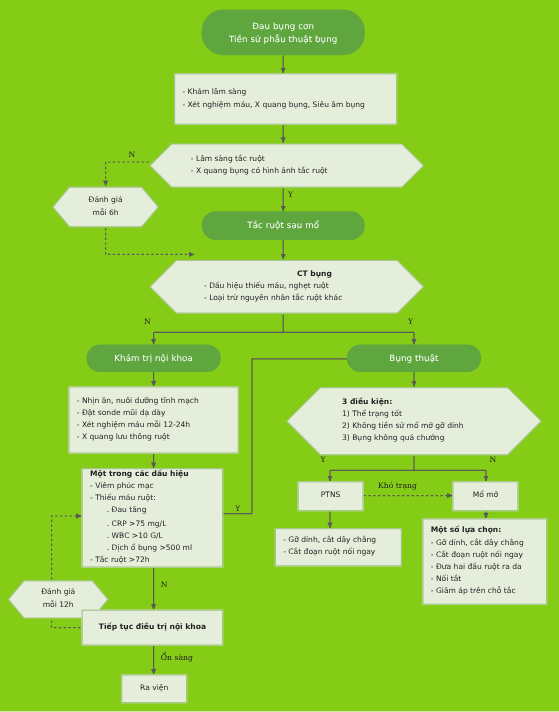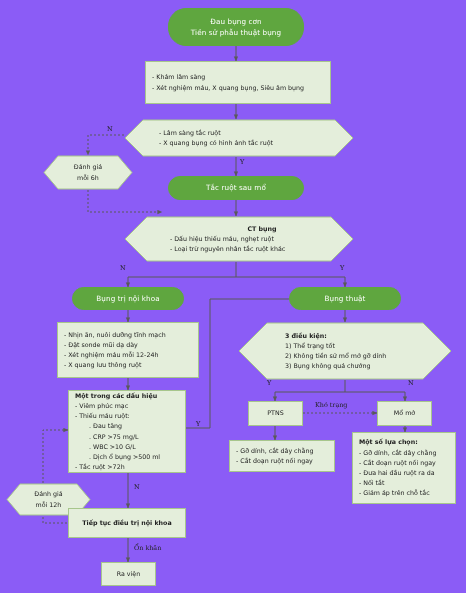--- a/index.html
+++ b/index.html
@@ -1,17 +1,17 @@
 <!DOCTYPE html>
 <html><head>
 <meta charset="utf-8">
 <style>
   html,body{margin:0;padding:0;background:#ffffff;}
   body{font-family:"DejaVu Sans","Liberation Sans",sans-serif;}
-  #canvas{position:relative;width:466px;height:593px;background:#8b5cf6;overflow:hidden;}
+  #canvas{position:relative;width:466px;height:593px;background:#84cc16;overflow:hidden;}
   svg.edges{position:absolute;left:0;top:0;width:466px;height:593px;pointer-events:none;}
 
   .node{position:absolute;box-sizing:border-box;display:flex;flex-direction:column;
         justify-content:center;}
   .txt{white-space:pre-line;}
 
   
   .pill{background:#5FA63F;border:1px solid #5FA63F;border-radius:18px;
         color:#ffffff;text-align:center;align-items:center;}
   .pill .txt{font-size:7.2px;line-height:1.55;letter-spacing:.1px;}
@@ -134,21 +134,21 @@
       <polygon points="23,1 207,1 229,23 207,45 23,45 1,23" fill="#E4EEDB" stroke="#A7C68C" stroke-width="1"></polygon>
     </svg>
     <div class="hxtxt" style="padding-left:46px;">
       <span class="txt b" style="display:block;text-align:center;padding-right:46px;">CT bụng</span>
       <span class="txt">- Dấu hiệu thiếu máu, nghẹt ruột
 - Loại trừ nguyên nhân tắc ruột khác</span>
     </div>
   </div>
 
   <div class="node pill" style="left:72px;top:287px;width:112px;height:23px;">
-    <span class="txt">Bụng trị nội khoa</span>
+    <span class="txt">Khám trị nội khoa</span>
   </div>
 
   <div class="node pill" style="left:289px;top:287px;width:112px;height:23px;">
     <span class="txt">Bụng thuật</span>
   </div>
 
   <div class="node rect" style="left:57px;top:322px;width:142px;height:56px;">
     <span class="txt">- Nhịn ăn, nuôi dưỡng tĩnh mạch
 - Đặt sonde mũi dạ dày
 - Xét nghiệm máu mỗi 12-24h
@@ -222,15 +222,15 @@
 
   <span class="lbl" style="left:107px;top:125px;">N</span>
   <span class="lbl" style="left:240px;top:158px;">Y</span>
   <span class="lbl" style="left:120px;top:264px;">N</span>
   <span class="lbl" style="left:340px;top:264px;">Y</span>
   <span class="lbl" style="left:267px;top:379px;">Y</span>
   <span class="lbl" style="left:408px;top:379px;">N</span>
   <span class="lbl" style="left:315px;top:401px;">Khó trạng</span>
   <span class="lbl" style="left:196px;top:420px;">Y</span>
   <span class="lbl" style="left:134px;top:483px;">N</span>
-  <span class="lbl" style="left:134px;top:544px;">Ổn khăn</span>
+  <span class="lbl" style="left:134px;top:544px;">Ổn sàng</span>
 
 </div>
 
 </body></html>

